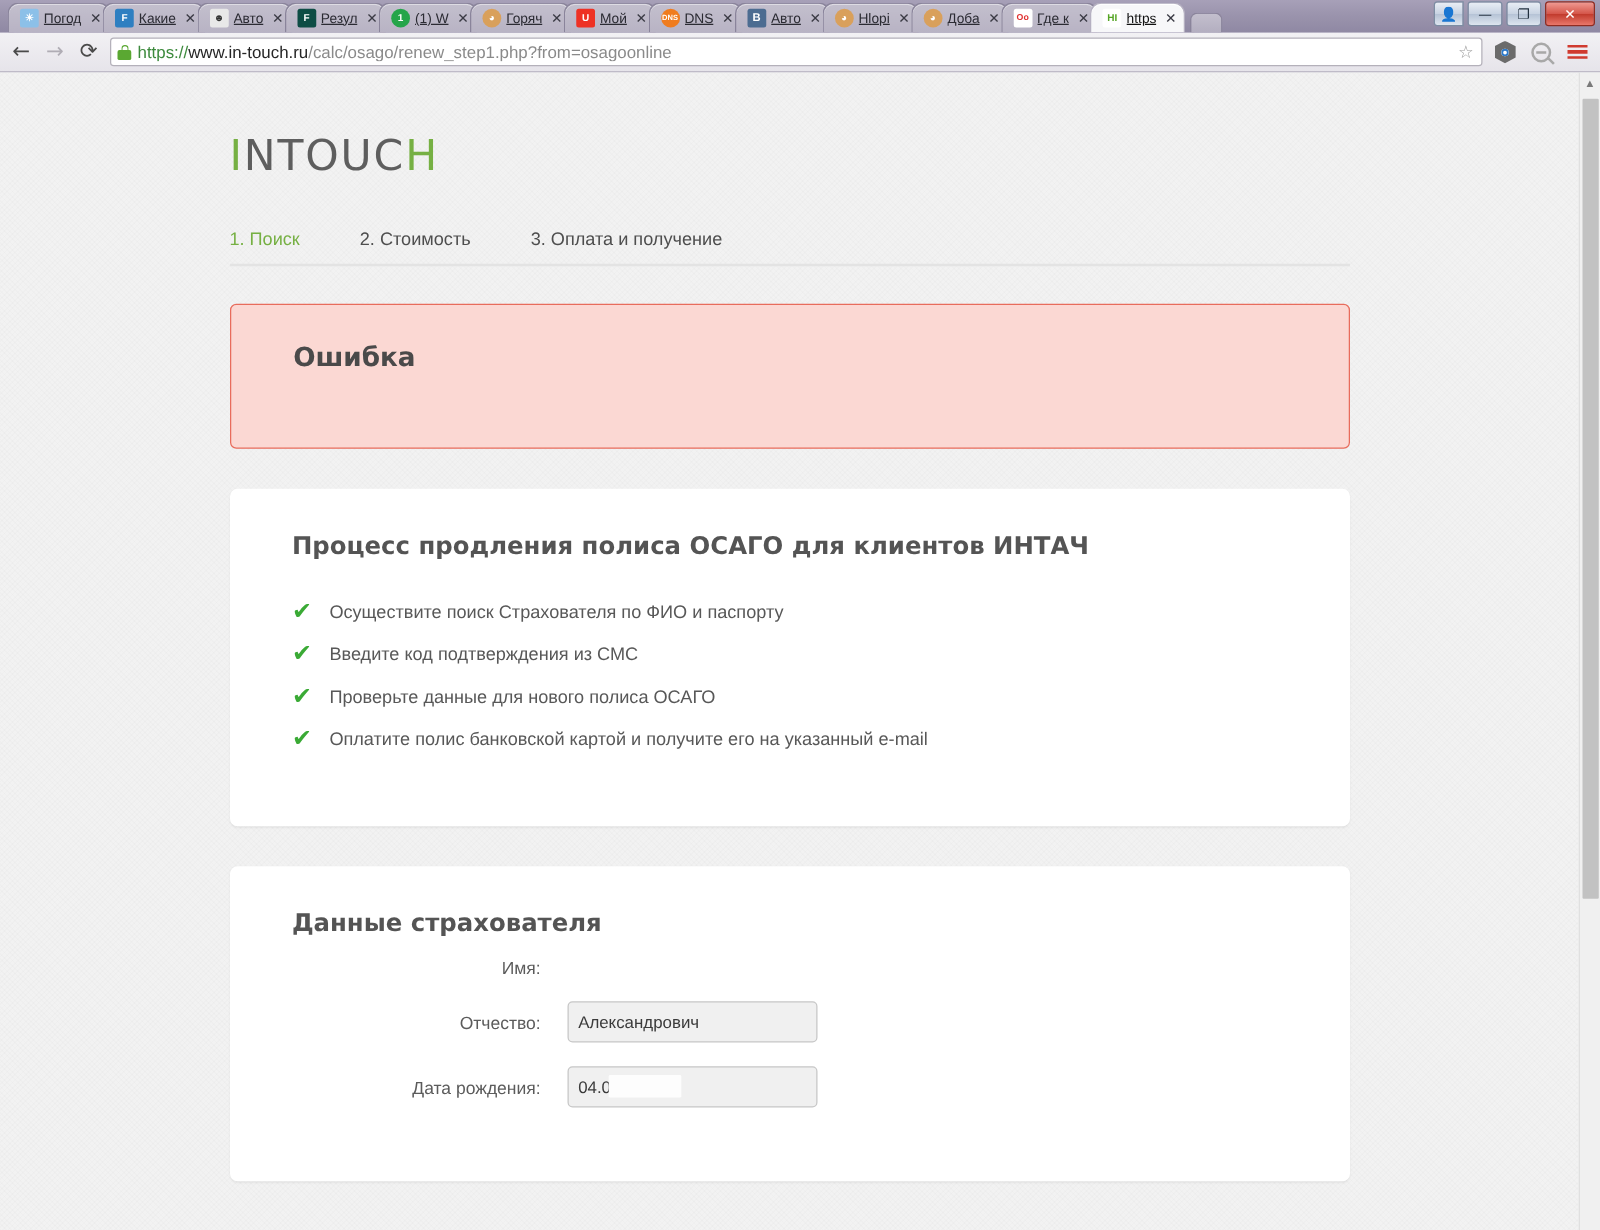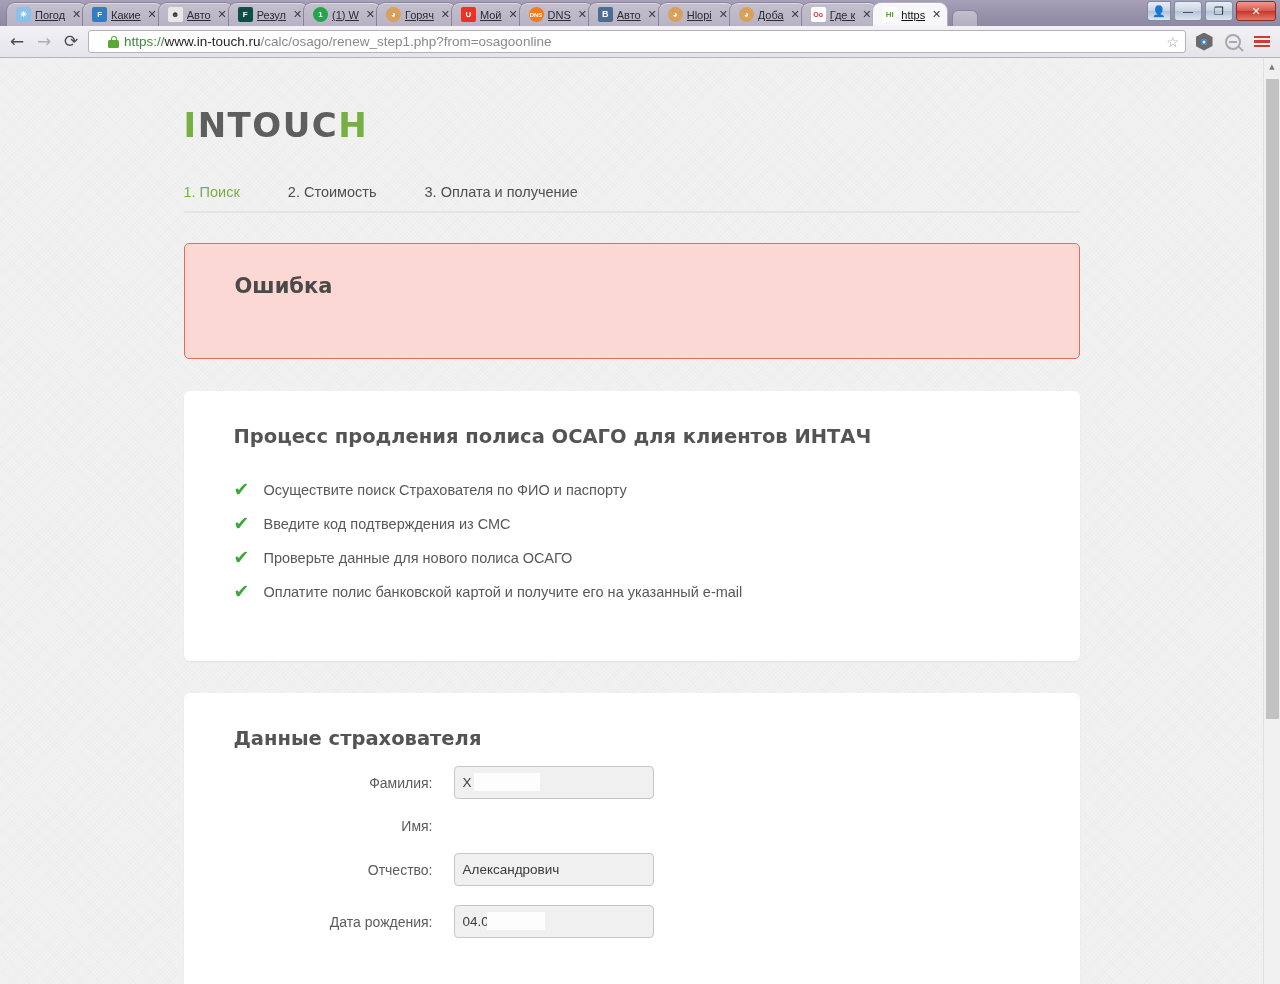--- a/index.html
+++ b/index.html
@@ -129,21 +129,21 @@
   }
   .navbtn.disabled { color: #b0adb5; }
   .omnibox {
     flex: 1;
     height: 23px;
     background: #fff;
     border: 1px solid #b4b1ba;
     border-radius: 3px;
     display: flex;
     align-items: center;
-    padding: 0 19px;
+    padding: 0 5px;
     gap: 5px;
     position: relative;
   }
   .lockicon {
     width: 11px; height: 12px;
     position: relative;
     flex: 0 0 11px;
   }
   .lockicon .body {
     position: absolute; bottom: 0; left: 0;
@@ -236,21 +236,21 @@
   .siteheader {
     display: flex;
     align-items: center;
     justify-content: space-between;
     padding: 0 0 0 0;
     height: 62px;
   }
   .logo {
     font-family: "DejaVu Sans", sans-serif;
     font-size: 34px;
-    font-weight: bold;
+    font-weight: normal;
     letter-spacing: 1.5px;
     color: #5e5e5e;
     line-height: 1;
     white-space: nowrap;
   }
   .logo .g { color: #76b043; }
   .phone {
     font-size: 33px;
     color: #6d6d6d;
     letter-spacing: -0.4px;
@@ -541,27 +541,20 @@
             <li>
               <span class="check">✔</span>
               <span>Оплатите полис банковской картой и получите его на указанный e-mail</span>
             </li>
           </ul>
         </div>
 
         <div class="card form">
           <h3>Данные страхователя</h3>
 
-          <div class="frow">
-            <div class="flabel">Фамилия:</div>
-            <div class="finput">
-              <span class="val">X</span>
-              <span class="redact" style="left:19px;width:66px;"></span>
-            </div>
-          </div>
 
           <div class="frow">
             <div class="flabel">Имя:</div>
           </div>
 
           <div class="frow">
             <div class="flabel">Отчество:</div>
             <div class="finput">
               <span class="val">Александрович</span>
             </div>

